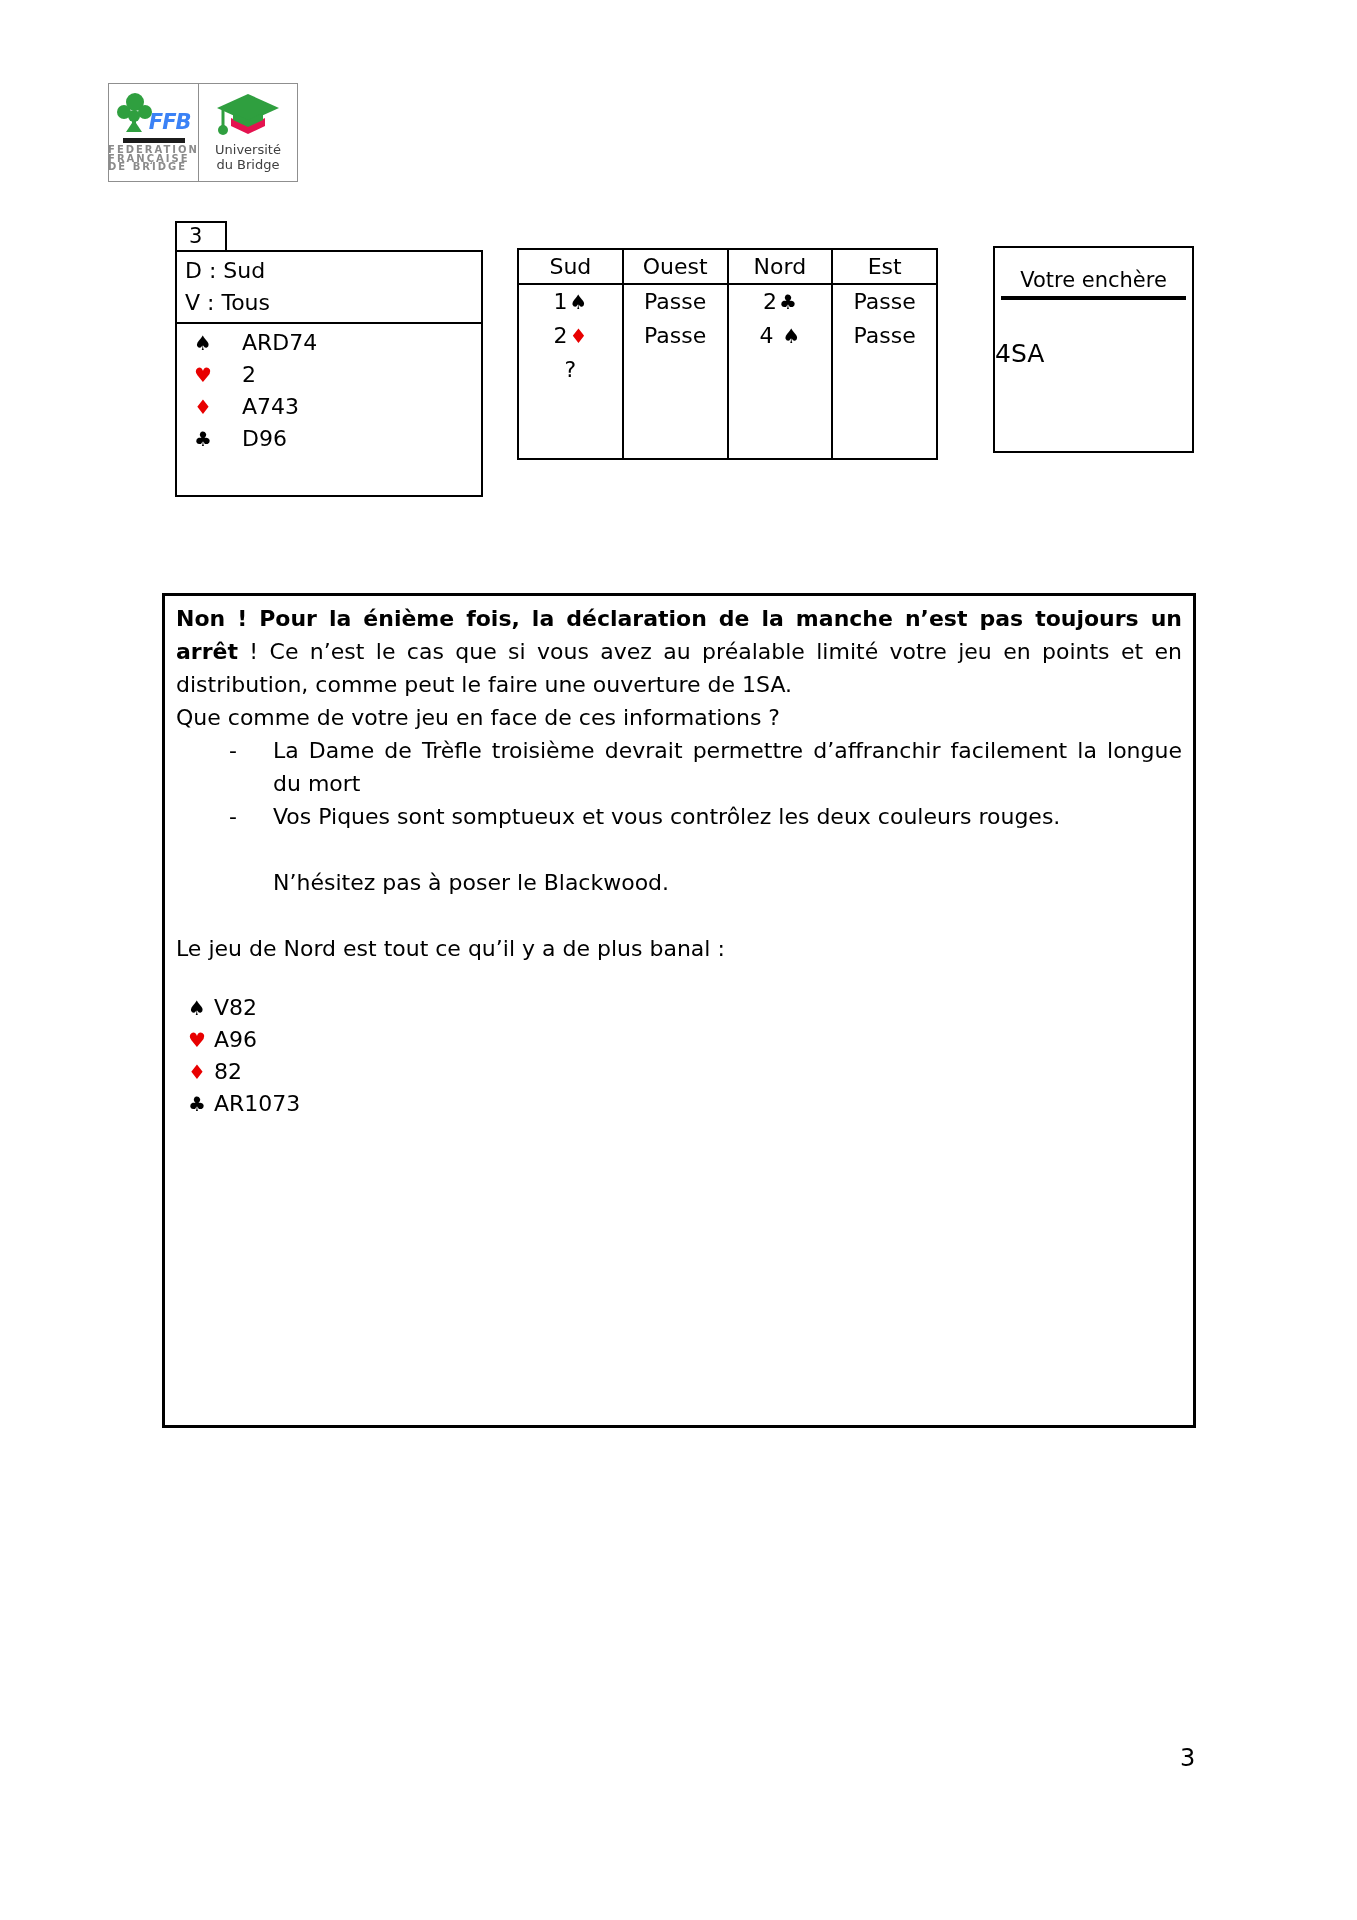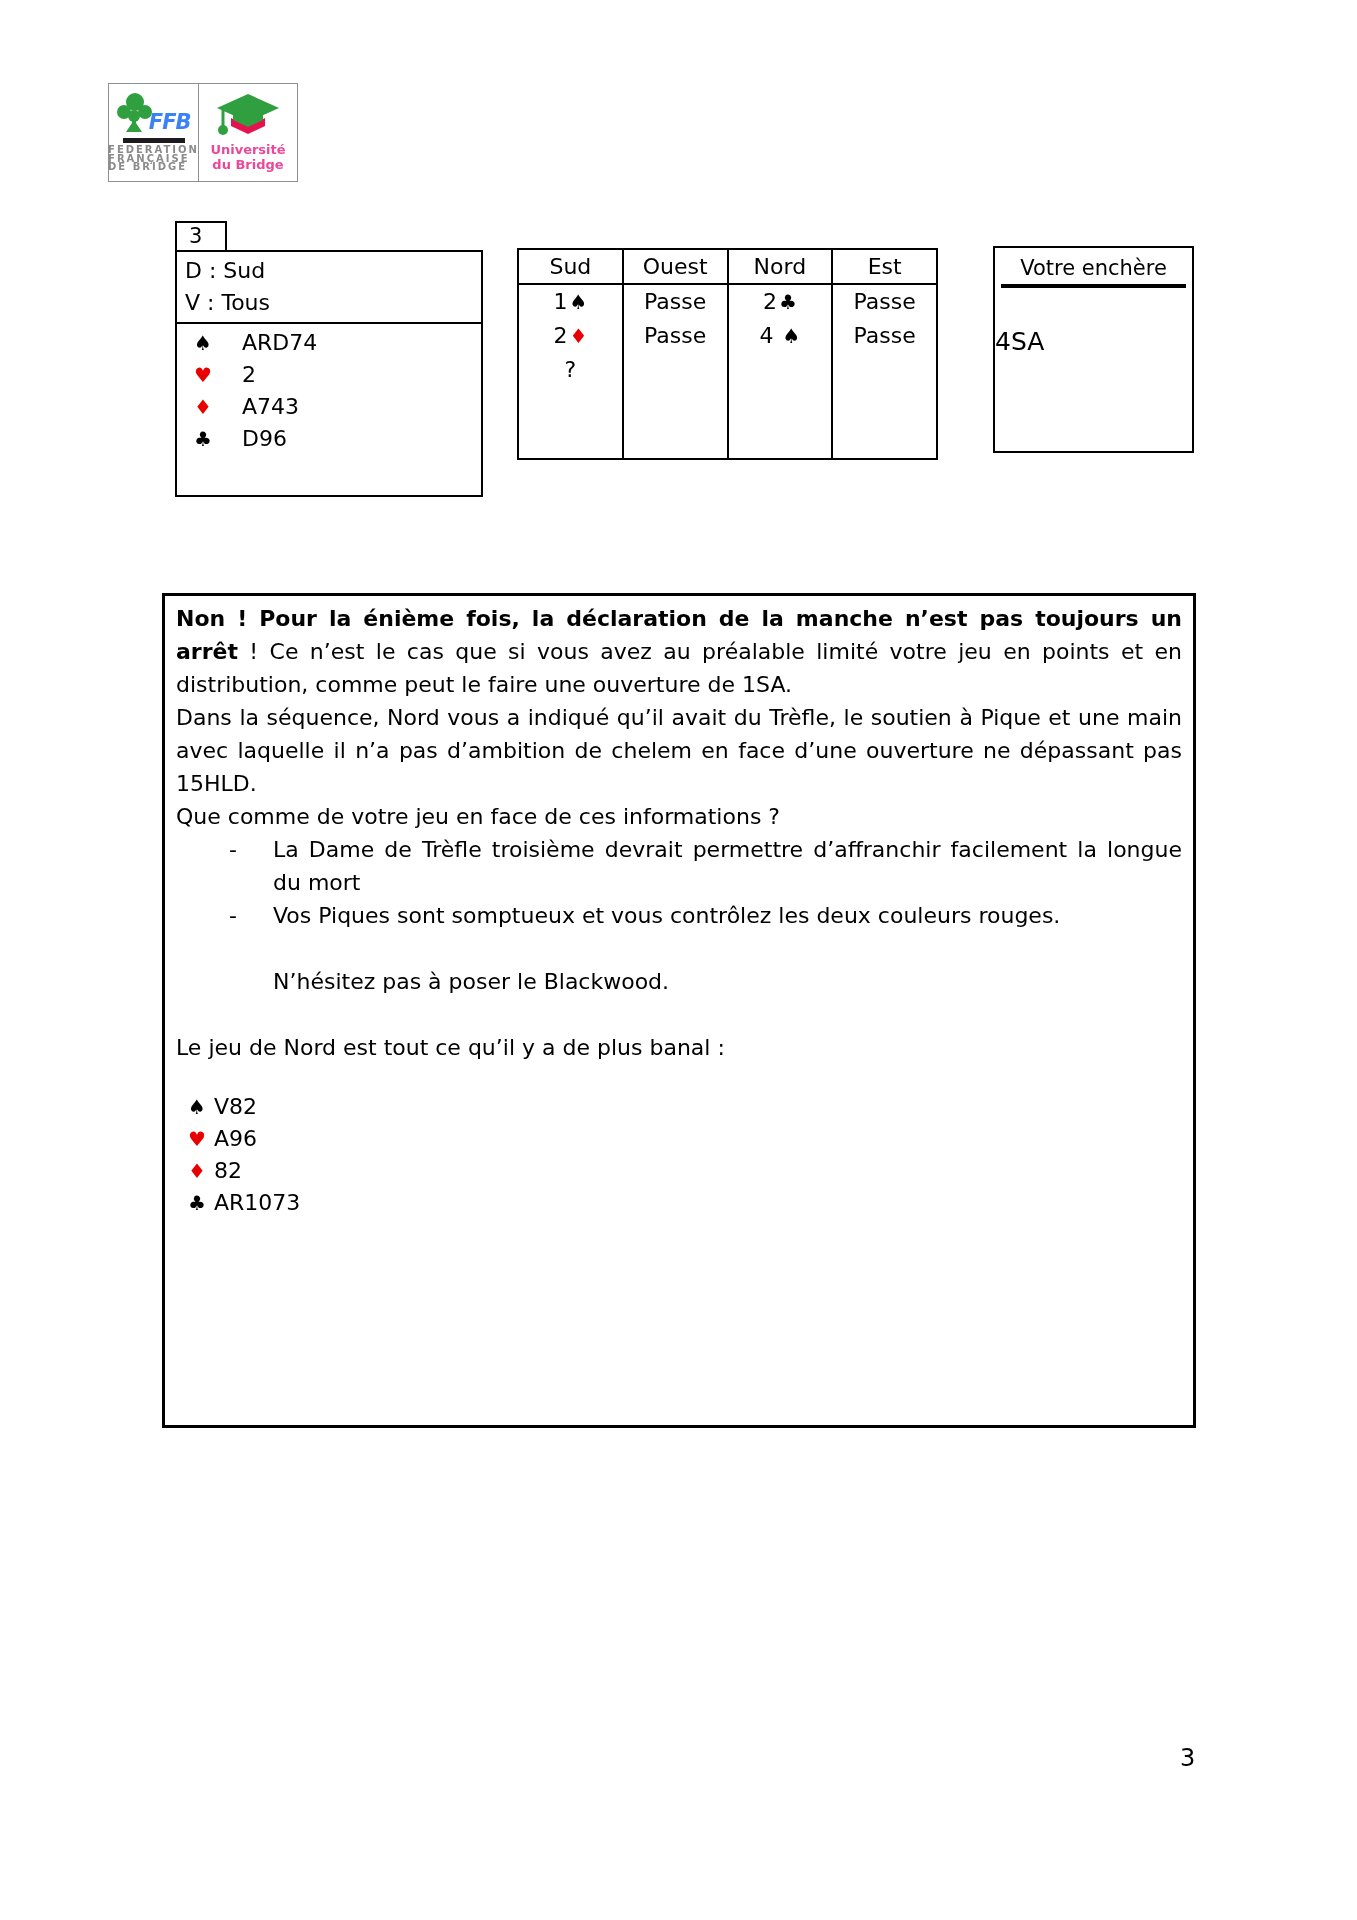--- a/index.html
+++ b/index.html
@@ -13,21 +13,21 @@
     border:1px solid #8f8f8f;display:flex;box-sizing:border-box;background:#fff;}
   .logo-cell{box-sizing:border-box;display:flex;flex-direction:column;align-items:center;}
   .logo-left{width:90px;border-right:1px solid #8f8f8f;padding-top:6px;}
   .logo-right{flex:1;padding-top:8px;}
   .ffb-row{position:relative;height:46px;width:78px;}
   .ffb-acronym{position:absolute;right:2px;bottom:2px;font-size:21px;font-weight:bold;
     font-style:italic;color:#3b82f6;letter-spacing:-1px;}
   .ffb-bar{width:62px;height:5px;background:#1c1c1c;margin-top:2px;}
   .ffb-small{margin-top:3px;font-size:10px;color:#8b8b8b;letter-spacing:2px;
     text-align:left;line-height:8.5px;font-weight:bold;}
-  .uni-text{margin-top:0;font-size:13px;font-weight:bold;color:#ec4899;
+  .uni-text{margin-top:0;font-size:13px;font-weight:normal;color:#404040;
     line-height:15px;text-align:center;}
 
   
   .deal-tab{position:absolute;left:175px;top:221px;width:52px;height:31px;
     border:2px solid #000;box-sizing:border-box;font-size:21px;line-height:27px;
     padding-left:12px;background:#fff;}
   .deal-box{position:absolute;left:175px;top:250px;width:308px;height:247px;
     border:2px solid #000;box-sizing:border-box;background:#fff;font-size:22px;}
   .deal-head{border-bottom:2px solid #000;padding:3px 0 3px 8px;line-height:32px;}
   .deal-hand{padding:3px 0 0 17px;}
@@ -42,21 +42,21 @@
   .bidding,.bidding td,.bidding th{border:2px solid #000;}
   .bidding th{font-weight:normal;height:33px;padding:0;}
   .bidding td{border-top:none;border-bottom:none;height:33px;text-align:center;
     padding:0;vertical-align:top;line-height:33px;}
   .bidding tr.filler td{height:auto;}
   .bid-suit{margin-left:2px;font-size:20px;}
 
   
   .answer-box{position:absolute;left:993px;top:246px;width:201px;height:207px;
     border:2px solid #000;box-sizing:border-box;background:#fff;}
-  .answer-title{text-align:center;font-size:21px;margin-top:8px;}
+  .answer-title{text-align:center;font-size:21px;margin-top:20px;}
   .answer-rule{height:4px;background:#000;margin:4px 6px 0 6px;}
   .answer-value{text-align:left;font-size:25px;margin-top:39px;}
 
   
   .text-box{position:absolute;left:162px;top:593px;width:1034px;height:835px;
     border:3px solid #000;box-sizing:border-box;padding:6px 11px;background:#fff;
     font-size:22px;line-height:33px;}
   .text-box p{margin:0;}
   .just{text-align:justify;}
   .bullet{display:flex;text-align:justify;}
@@ -176,21 +176,20 @@
   </table>
 
   <div class="answer-box">
     <div class="answer-title">Votre enchère</div>
     <div class="answer-rule"></div>
     <div class="answer-value">4SA</div>
   </div>
 
   <div class="text-box">
     <p class="just"><b>Non ! Pour la énième fois, la déclaration de la manche n’est pas toujours un arrêt</b><span> ! Ce n’est le cas que si vous avez au préalable limité votre jeu en points et en distribution, comme peut le faire une ouverture de 1SA.</span></p>
-    <p class="just">Dans la séquence, Nord vous a indiqué qu’il avait du Trèfle, le soutien à Pique et une main avec laquelle il n’a pas d’ambition de chelem en face d’une ouverture ne dépassant pas 15HLD.</p>
     <p>Que comme de votre jeu en face de ces informations ?</p>
     <div id="bullets">
         <div class="bullet">
           <span class="dash">-</span>
           <span class="btext">La Dame de Trèfle troisième devrait permettre d’affranchir facilement la longue du mort</span>
         </div>
         <div class="bullet">
           <span class="dash">-</span>
           <span class="btext">Vos Piques sont somptueux et vous contrôlez les deux couleurs rouges.</span>
         </div>

